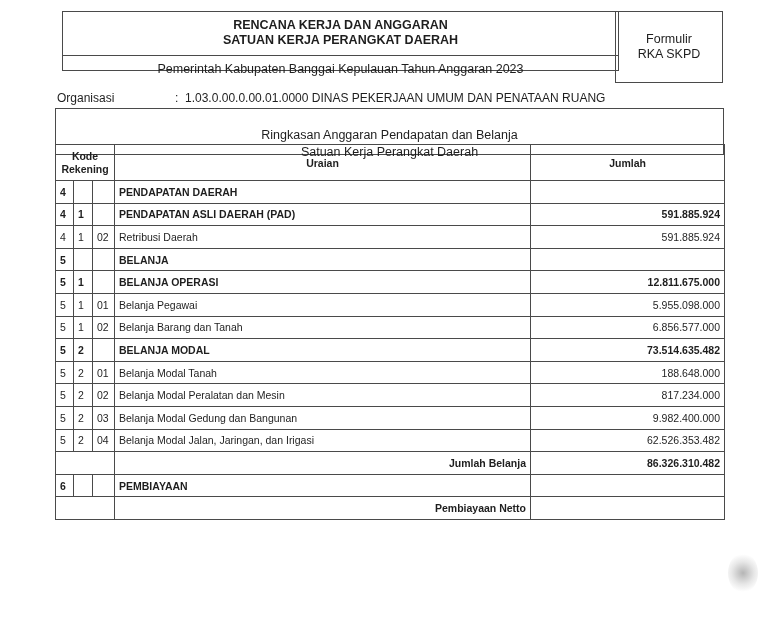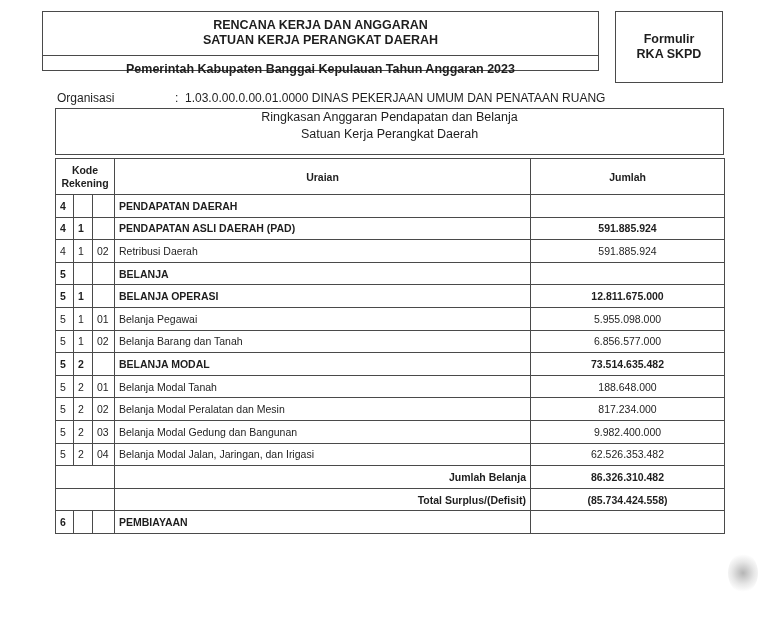--- a/index.html
+++ b/index.html
@@ -4,62 +4,62 @@
 <style>
   html, body { margin: 0; padding: 0; }
   body {
     width: 765px; height: 634px; overflow: hidden;
     background: #ffffff;
     font-family: "Liberation Sans", "DejaVu Sans", sans-serif;
     color: #1e1e1e;
     position: relative;
   }
   .hdr-left {
-    position: absolute; left: 42px; top: 11px; width: 557px; height: 60px;
+    position: absolute; left: 62px; top: 11px; width: 557px; height: 60px;
     border: 1.5px solid #4a4a4a; box-sizing: border-box;
   }
   .hdr-title {
     position: absolute; left: 0; top: 0; width: 100%; height: 44px;
     border-bottom: 1.5px solid #4a4a4a; box-sizing: border-box;
     text-align: center; font-weight: bold; font-size: 12.5px; line-height: 15px;
     padding-top: 6px;
   }
   .hdr-sub {
     position: absolute; left: 0; top: 44px; width: 100%; height: 26px;
-    text-align: center; font-size: 12.5px; line-height: 26px; font-weight: bold;
+    text-align: center; font-size: 12.5px; line-height: 26px;
   }
   .hdr-right {
     position: absolute; left: 615px; top: 11px; width: 108px; height: 72px;
     border: 1.5px solid #4a4a4a; box-sizing: border-box;
-    text-align: center; font-weight: bold; font-size: 12.5px; line-height: 15px;
+    text-align: center; font-weight: normal; font-size: 12.5px; line-height: 15px;
     padding-top: 20px;
   }
   .org {
     position: absolute; left: 57px; top: 91px; font-size: 12px; line-height: 14px;
   }
   .org .lbl { display: inline-block; width: 118px; }
   .summary {
     position: absolute; left: 55px; top: 108px; width: 669px; height: 47px;
     border: 1.5px solid #4a4a4a; box-sizing: border-box;
-    text-align: center; font-size: 12.5px; line-height: 17px; padding-top: 0;
+    text-align: center; font-size: 12.5px; line-height: 17px; padding-top: 18px;
   }
   table.main {
-    position: absolute; left: 55px; top: 158px; width: 669px;
+    position: absolute; left: 55px; top: 144px; width: 669px;
     border-collapse: collapse; table-layout: fixed;
     font-size: 10.5px;
   }
   table.main td, table.main th {
     border: 1.3px solid #4a4a4a; padding: 0 4px; height: 22.6px;
     box-sizing: border-box; overflow: hidden; white-space: nowrap;
   }
   table.main th { font-weight: bold; font-size: 10.5px; height: 36px; }
   th.kode { line-height: 13px; }
   td.k { padding: 0 3px; }
   td.b, td.bold { font-weight: bold; }
-  td.num { text-align: center; }
+  td.num { text-align: right; }
   td.total-label { text-align: right; font-weight: bold; }
   .smudge {
     position: absolute; left: 728px; top: 553px; width: 30px; height: 40px;
     border-radius: 50%;
     background: radial-gradient(circle, rgba(120,120,120,0.55) 0%, rgba(160,160,160,0.25) 45%, rgba(255,255,255,0) 75%);
   }
 </style>
 </head>
 <body>
 
@@ -186,27 +186,27 @@
         <td class="k">04</td>
         <td>Belanja Modal Jalan, Jaringan, dan Irigasi</td>
         <td class="num">62.526.353.482</td>
       </tr>
       <tr>
         <td colspan="3"></td>
         <td class="total-label">Jumlah Belanja</td>
         <td class="num bold">86.326.310.482</td>
       </tr>
       <tr>
-        <td colspan="3"></td>
-        <td class="total-label">Total Surplus/(Defisit)</td>
-        <td class="num bold">(85.734.424.558)</td>
-      </tr>
-      <tr>
         <td class="k b">6</td>
         <td class="k b"></td>
         <td class="k b"></td>
         <td class="b">PEMBIAYAAN</td>
         <td class="num b"></td>
       </tr>
+      <tr>
+        <td colspan="3"></td>
+        <td class="total-label">Pembiayaan Netto</td>
+        <td class="num bold"></td>
+      </tr>
     </tbody>
 </table>
 
 <div class="smudge"></div>
 
 </body></html>

